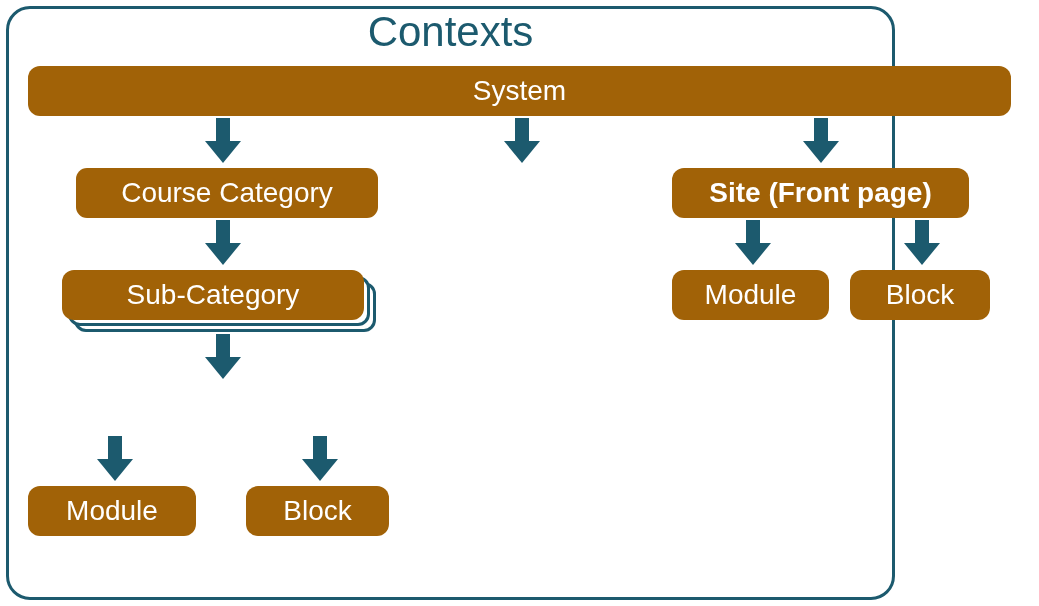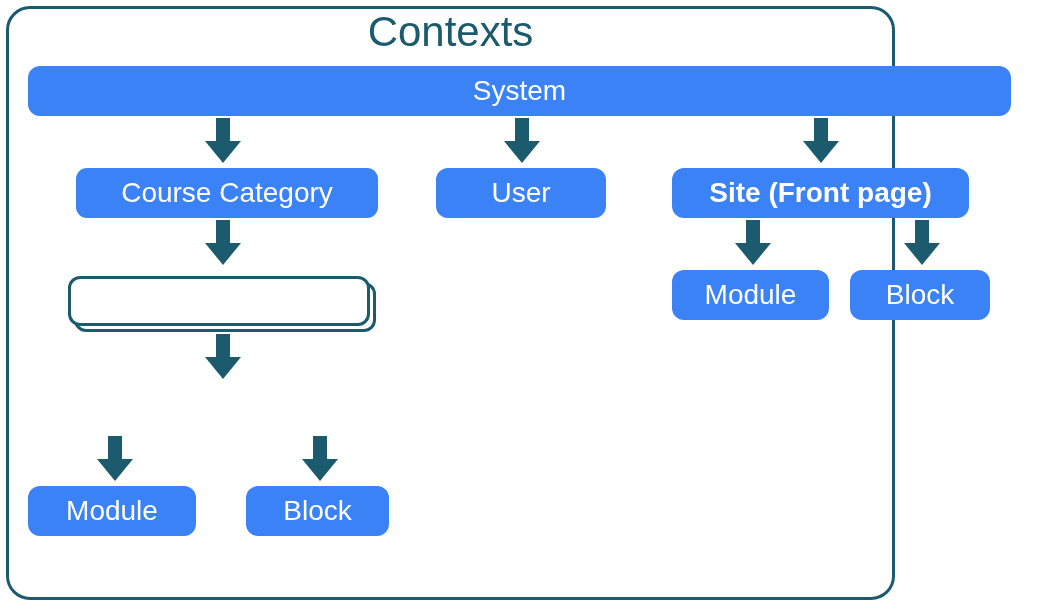--- a/index.html
+++ b/index.html
@@ -29,21 +29,21 @@
     top: 8px;
     left: 0;
     width: 100%;
     text-align: center;
     font-size: 42px;
     color: #1c5a6e;
     font-weight: 400;
   }
   .node {
     position: absolute;
-    background: #3b82f6;
+    background: #a16207;
     color: #ffffff;
     border-radius: 12px;
     display: flex;
     align-items: center;
     justify-content: center;
     font-size: 28px;
     box-sizing: border-box;
     padding: 0 8px;
   }
   .stack-shadow {
@@ -94,43 +94,43 @@
     <div class="head"></div>
   </div>
   <div class="arrow" style="left:803px; top:118px;">
     <div class="shaft" style="height:24px;"></div>
     <div class="head"></div>
   </div>
 
   <div class="node" style="left:76px; top:168px; width:302px; height:50px;border-radius:11px;">
     <span>Course Category</span>
   </div>
-  <div class="node" style="left:436px; top:168px; width:170px; height:50px;">
-    <span>User</span>
-  </div>
   <div class="node" style="left:672px; top:168px; width:297px; height:50px;font-weight:bold;">
     <span>Site (Front page)</span>
   </div>
 
   <div class="arrow" style="left:205px; top:220px;">
     <div class="shaft" style="height:24px;"></div>
     <div class="head"></div>
   </div>
 
   <div class="arrow" style="left:735px; top:220px;">
     <div class="shaft" style="height:24px;"></div>
     <div class="head"></div>
   </div>
   <div class="arrow" style="left:904px; top:220px;">
     <div class="shaft" style="height:24px;"></div>
     <div class="head"></div>
   </div>
 
   <div class="stack-shadow" style="left:74px; top:282px; width:302px; height:50px;"></div>
   <div class="stack-shadow" style="left:68px; top:276px; width:302px; height:50px;"></div>
+  <div class="node" style="left:62px; top:270px; width:302px; height:50px;">
+    <span>Sub-Category</span>
+  </div>
 
   <div class="node" style="left:672px; top:270px; width:157px; height:50px;">
     <span>Module</span>
   </div>
   <div class="node" style="left:850px; top:270px; width:140px; height:50px;">
     <span>Block</span>
   </div>
 
   <div class="arrow" style="left:205px; top:334px;">
     <div class="shaft" style="height:24px;"></div>

